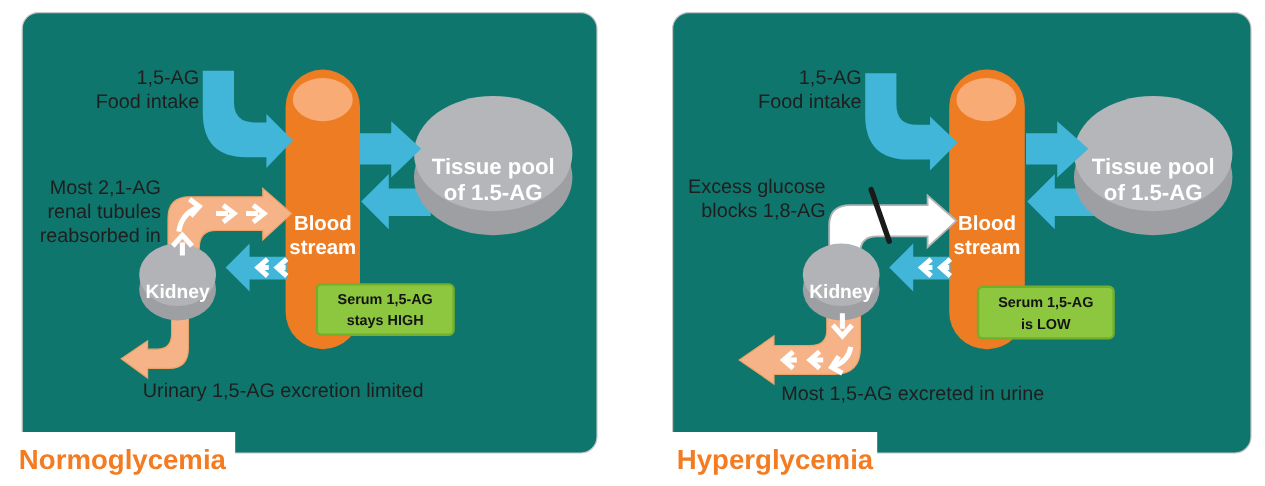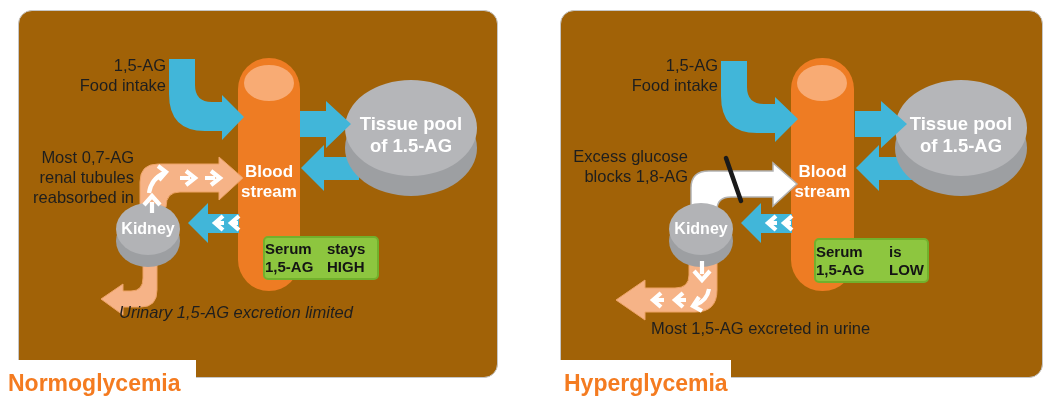--- a/index.html
+++ b/index.html
@@ -1,26 +1,26 @@
 <!DOCTYPE html>
 <html><head>
 <meta charset="utf-8">
 <style>
   html,body{margin:0;padding:0;background:#ffffff;}
   .stage{position:relative;width:1054px;height:405px;background:#fff;overflow:hidden;
          font-family:"Liberation Sans",sans-serif;color:#1e1e1e;}
-  .panel{position:absolute;top:10px;height:366px;border:1.5px solid #c6c6c6;border-radius:14px;background:#a16207;}
+  .panel{position:absolute;top:10px;height:366px;border:1.5px solid #c6c6c6;border-radius:14px;background:#0f766e;}
   .panel-inner{position:absolute;inset:0;}
   .panel svg{position:absolute;left:0;top:0;}
   .lbl{position:absolute;font-size:16.5px;line-height:20px;}
   .r{text-align:right;}
-  .shape-lbl{position:absolute;color:#fff;font-weight:bold;text-align:center;}
+  .shape-lbl{position:absolute;color:#fff;font-weight:bold;text-align:center;margin-top:15px;}
   .badge{position:absolute;background:#8dc63f;border:2px solid #72b02c;border-radius:5px;
-         display:flex;flex-direction:row;align-items:center;justify-content:center;
-         font-size:15px;font-weight:bold;color:#141414;line-height:18px;box-sizing:border-box;}
+         display:flex;flex-direction:column;align-items:center;justify-content:center;
+         font-size:12px;font-weight:bold;color:#141414;line-height:18px;box-sizing:border-box;}
   .note{position:absolute;font-size:16.5px;white-space:nowrap;}
   .title-box{position:absolute;top:360px;height:45px;background:#fff;box-sizing:border-box;}
   .title-text{font-size:23px;font-weight:bold;color:#f47b20;padding-top:10px;white-space:nowrap;}
 </style>
 </head>
 <body>
 
 <div class="stage">
 
   <div class="panel" style="left:18px;width:478px;">
@@ -60,21 +60,21 @@
           <path d="M219,212 H213 M220,205 L212,212 L220,219"></path>
         </g>
       </svg>
 
       <div class="lbl r" style="left:30px;top:44px;width:117px;">
         <div>1,5-AG</div>
         <div>Food intake</div>
       </div>
 
       <div class="lbl r" style="left:0px;top:136px;width:115px;">
-        <div>Most 0,7-AG</div>
+        <div>Most 2,1-AG</div>
         <div>renal tubules</div>
         <div>reabsorbed in</div>
       </div>
 
       <div class="shape-lbl" style="left:219px;top:151px;width:62px;font-size:17px;line-height:20px;">
         <div>Blood</div>
         <div>stream</div>
       </div>
 
       <div class="shape-lbl" style="left:326px;top:102px;width:132px;font-size:18.5px;line-height:22px;">
@@ -82,21 +82,21 @@
         <div>of 1.5-AG</div>
       </div>
 
       <div class="shape-lbl" style="left:97px;top:209px;width:64px;font-size:16px;">Kidney</div>
 
       <div class="badge" style="left:244px;top:225px;width:116px;height:44px;">
         <div>Serum 1,5-AG</div>
         <div>stays HIGH</div>
       </div>
 
-      <div class="note" style="left:100px;top:292px;font-style:italic;">Urinary 1,5-AG excretion limited</div>
+      <div class="note" style="left:100px;top:306px;">Urinary 1,5-AG excretion limited</div>
     </div>
   </div>
 
   <div class="panel" style="left:560px;width:481px;">
     <div class="panel-inner">
       <svg width="481" height="366" viewBox="0 0 481 366">
 
         <rect x="230" y="47" width="63" height="233" rx="31" fill="#ee7c23"></rect>
         <ellipse cx="261" cy="72" rx="25" ry="18" fill="#f8ab74"></ellipse>
 
@@ -155,19 +155,19 @@
       <div class="badge" style="left:253px;top:227px;width:115px;height:45px;">
         <div>Serum 1,5-AG</div>
         <div>is LOW</div>
       </div>
 
       <div class="note" style="left:90px;top:308px;">Most 1,5-AG excreted in urine</div>
     </div>
   </div>
 
   <div class="title-box" style="left:0px;width:196px;">
-    <div class="title-text" style="padding-left:8px;">Normoglycemia</div>
+    <div class="title-text" style="padding-left:8px;text-align:center;">Normoglycemia</div>
   </div>
   <div class="title-box" style="left:551px;width:180px;">
     <div class="title-text" style="padding-left:13px;">Hyperglycemia</div>
   </div>
 
 </div>
 
 </body></html>

